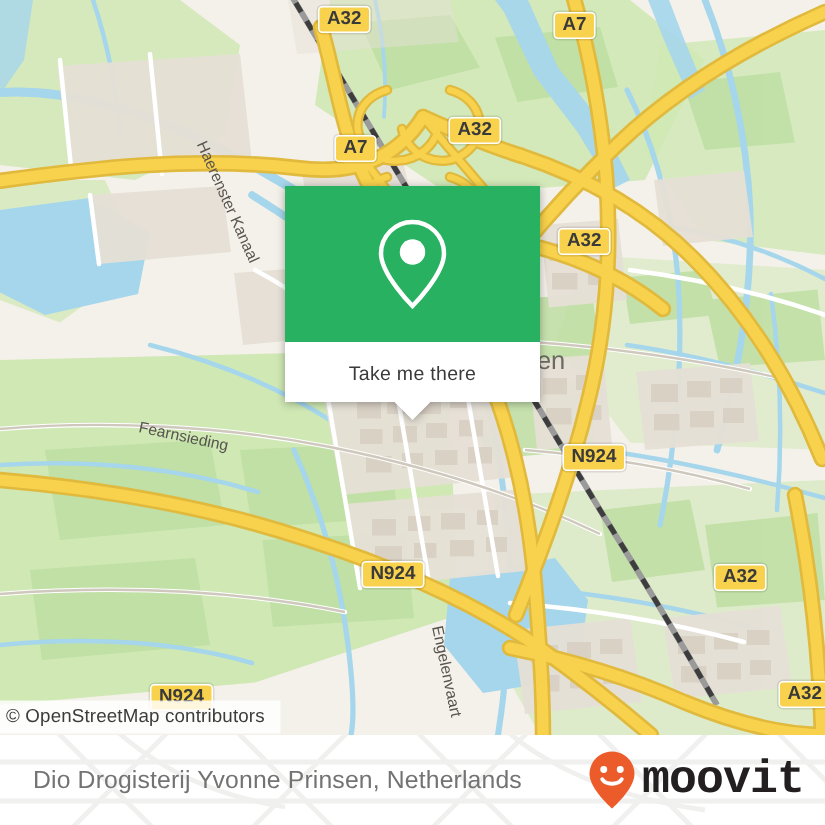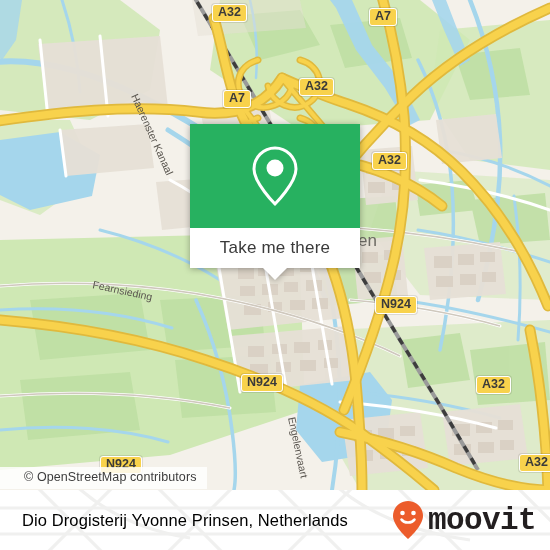--- a/index.html
+++ b/index.html
@@ -14,21 +14,21 @@
   .map{
     position:absolute;left:0;top:0;width:550px;height:490px;
     overflow:hidden;background:#f2efe9;
   }
   .map svg{display:block;position:absolute;left:0;top:0;}
 
   
   .attrib{
     position:absolute;left:0;top:467px;
     background:rgba(255,255,255,.82);
-    padding:3px 10px 4px 24px;
+    padding:3px 10px 4px 4px;
     font-size:12.5px;color:#3c3c3c;letter-spacing:.1px;
     line-height:15px;white-space:nowrap;
     z-index:40;
   }
 
   
   .popup{
     position:absolute;left:190px;top:124px;width:170px;
     z-index:50;
     filter:drop-shadow(0 1px 3px rgba(0,0,0,.33));
@@ -36,40 +36,40 @@
   .popup-head{
     background:#27b160;height:104px;
     display:flex;align-items:center;justify-content:center;
   }
   .popup-body{
     background:#ffffff;height:40px;
     display:flex;align-items:center;justify-content:center;
     position:relative;
   }
   .popup-label{
-    font-size:17px;color:#3a3a3a;letter-spacing:.2px;
+    font-size:13px;color:#3a3a3a;letter-spacing:.2px;
   }
   .popup-tip{
     position:absolute;left:50%;bottom:-12px;margin-left:-12px;
     width:0;height:0;
     border-left:12px solid transparent;
     border-right:12px solid transparent;
     border-top:12px solid #ffffff;
   }
 
   
   .footer{
     position:absolute;left:0;top:490px;width:550px;height:60px;
     background:#ffffff;overflow:hidden;
   }
   .footer-watermark{position:absolute;left:0;top:0;opacity:1;}
   .footer-title{
     position:absolute;left:22px;top:0;height:60px;
     display:flex;align-items:center;
-    font-size:16.5px;color:#000000;letter-spacing:.1px;
+    font-size:16.5px;color:#737373;letter-spacing:.1px;
     z-index:2;
   }
   .brand{
     position:absolute;right:14px;top:0;height:60px;
     display:flex;align-items:center;gap:4px;z-index:2;
   }
   .brand-word{
     font-size:31px;font-weight:bold;color:#231f20;letter-spacing:-.6px;
     font-family:Liberation Mono, monospace;
   }

